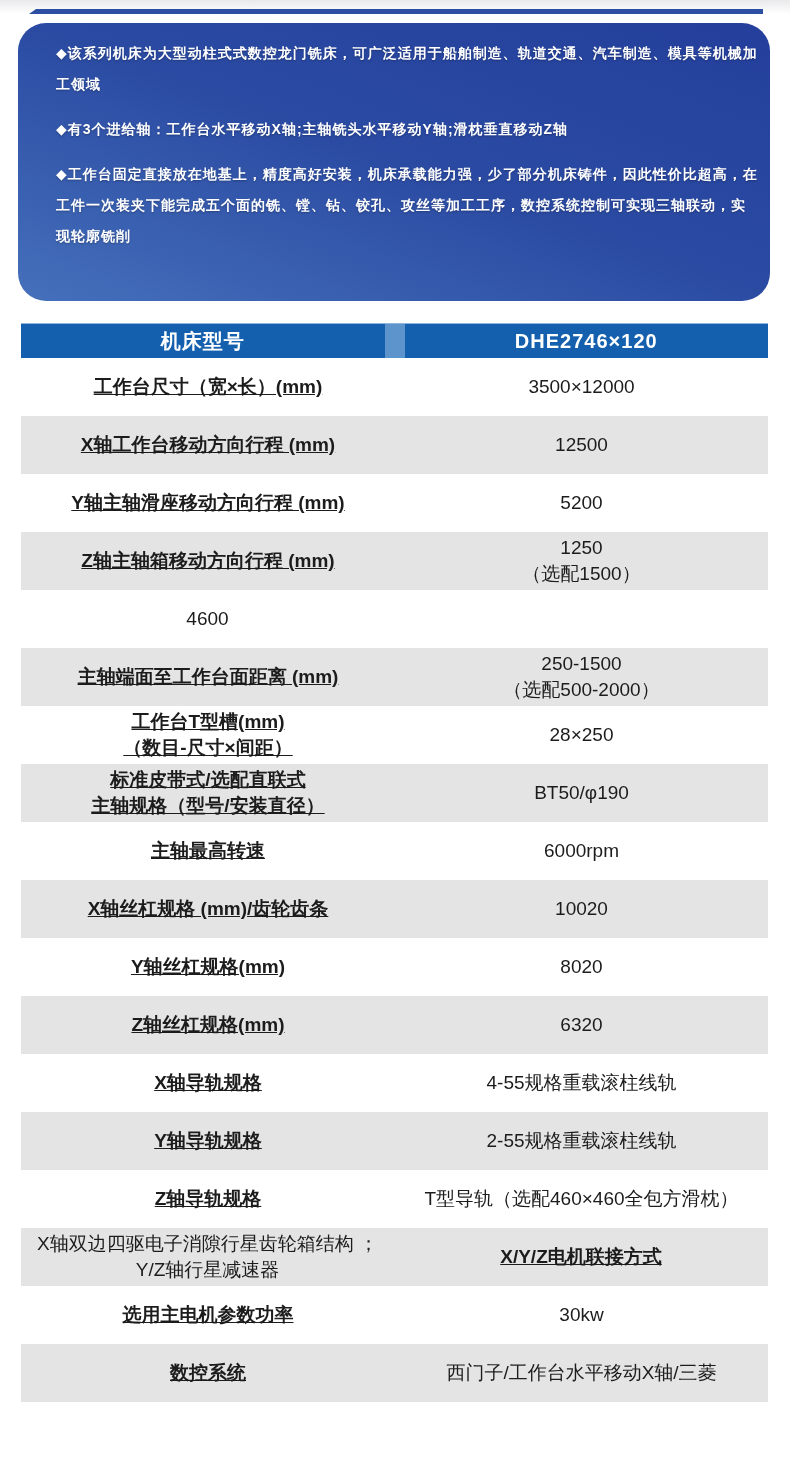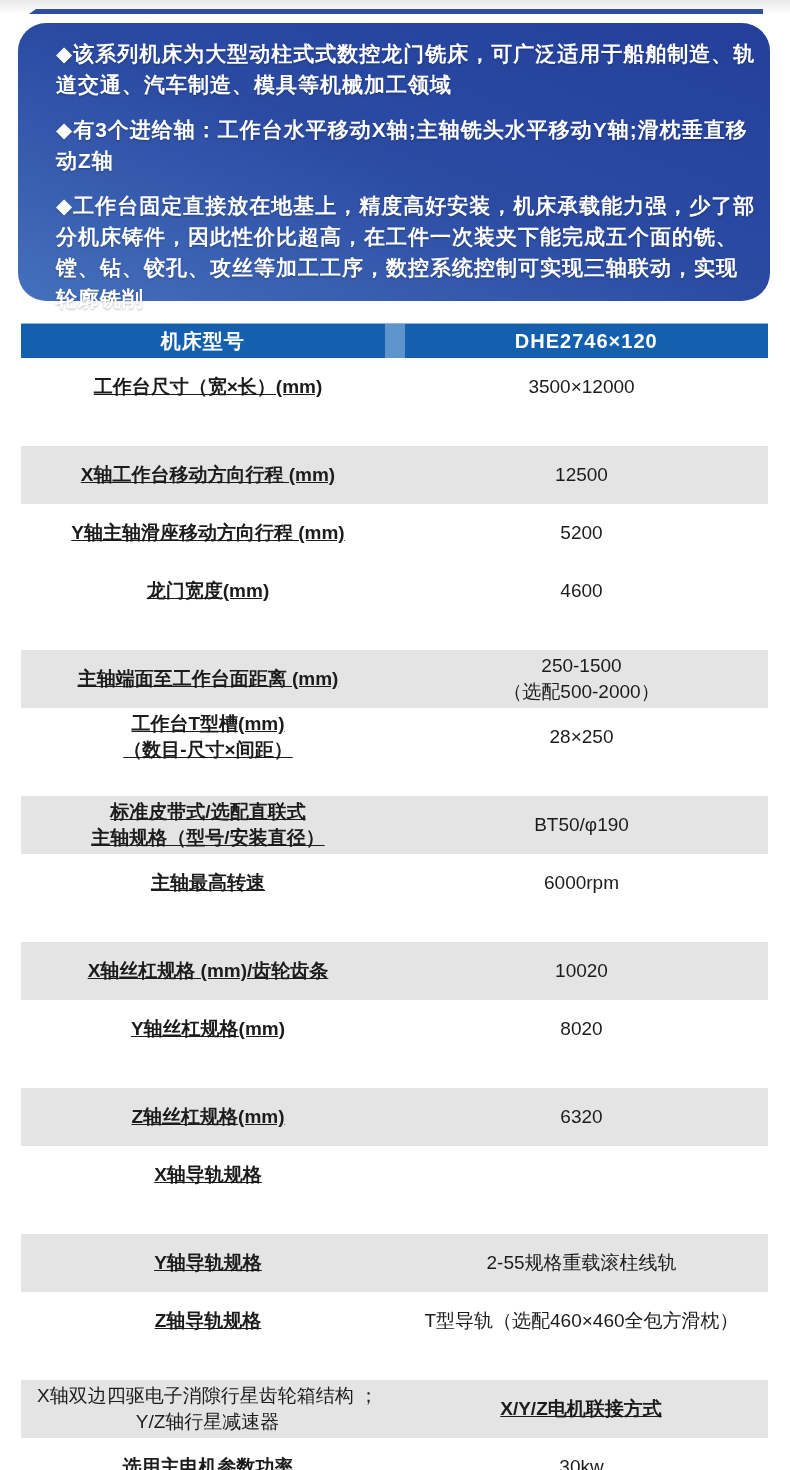--- a/index.html
+++ b/index.html
@@ -27,21 +27,21 @@
     position: absolute;
     left: 18px;
     top: 23px;
     width: 752px;
     height: 278px;
     box-sizing: border-box;
     border-radius: 28px;
     padding: 15px 12px 0 38px;
     background: linear-gradient(200deg, var(--panel-blue-dark, #24409c) 5%, #2b4ba3 50%, var(--panel-blue-light, #4570bb) 100%);
     color: #ffffff;
-    font-size: 21px;
+    font-size: 14px;
     line-height: 31px;
     font-weight: 600;
     letter-spacing: 1px;
     text-shadow: 0 1px 2px rgba(0,0,0,0.28);
   }
   .intro-panel p { margin: 0; }
   .intro-panel p + p { margin-top: 14px; }
 
   .spec-table {
     position: absolute;
@@ -65,21 +65,21 @@
     letter-spacing: 1px;
     display: flex;
     align-items: center;
     justify-content: center;
   }
   .spec-row {
     display: flex;
     min-height: 58px;
     background: #ffffff;
   }
-  .spec-row.gray { background: var(--row-gray, #e5e4e4); margin-top: 30px; }
+  .spec-row.gray { background: var(--row-gray, #e5e4e4); }
   .spec-row .cell {
     box-sizing: border-box;
     display: flex;
     flex-direction: column;
     align-items: center;
     justify-content: center;
     text-align: center;
     color: var(--text-dark, #1c1c1c);
     font-size: 19px;
     line-height: 26px;
@@ -130,24 +130,30 @@
           </div>
         </div>
         <div class="spec-row">
           <div class="cell label-cell">
             <div>Y轴主轴滑座移动方向行程 (mm)</div>
           </div>
           <div class="cell value-cell">
             <div>5200</div>
           </div>
         </div>
-        <div class="spec-row">
-          <div class="cell label-cell">
-            <div>龙门宽度(mm)</div>
-          </div>
+        <div class="spec-row gray">
+          <div class="cell label-cell">
+            <div>Z轴主轴箱移动方向行程 (mm)</div>
+          </div>
+          <div class="cell value-cell">
+            <div>1250</div>
+            <div>（选配1500）</div>
+          </div>
+        </div>
+        <div class="spec-row">
           <div class="cell value-cell">
             <div>4600</div>
           </div>
         </div>
         <div class="spec-row gray">
           <div class="cell label-cell">
             <div>主轴端面至工作台面距离 (mm)</div>
           </div>
           <div class="cell value-cell">
             <div>250-1500</div>
@@ -200,20 +206,23 @@
           <div class="cell label-cell">
             <div>Z轴丝杠规格(mm)</div>
           </div>
           <div class="cell value-cell">
             <div>6320</div>
           </div>
         </div>
         <div class="spec-row">
           <div class="cell label-cell">
             <div>X轴导轨规格</div>
+          </div>
+          <div class="cell value-cell">
+            <div>4-55规格重载滚柱线轨</div>
           </div>
         </div>
         <div class="spec-row gray">
           <div class="cell label-cell">
             <div>Y轴导轨规格</div>
           </div>
           <div class="cell value-cell">
             <div>2-55规格重载滚柱线轨</div>
           </div>
         </div>

